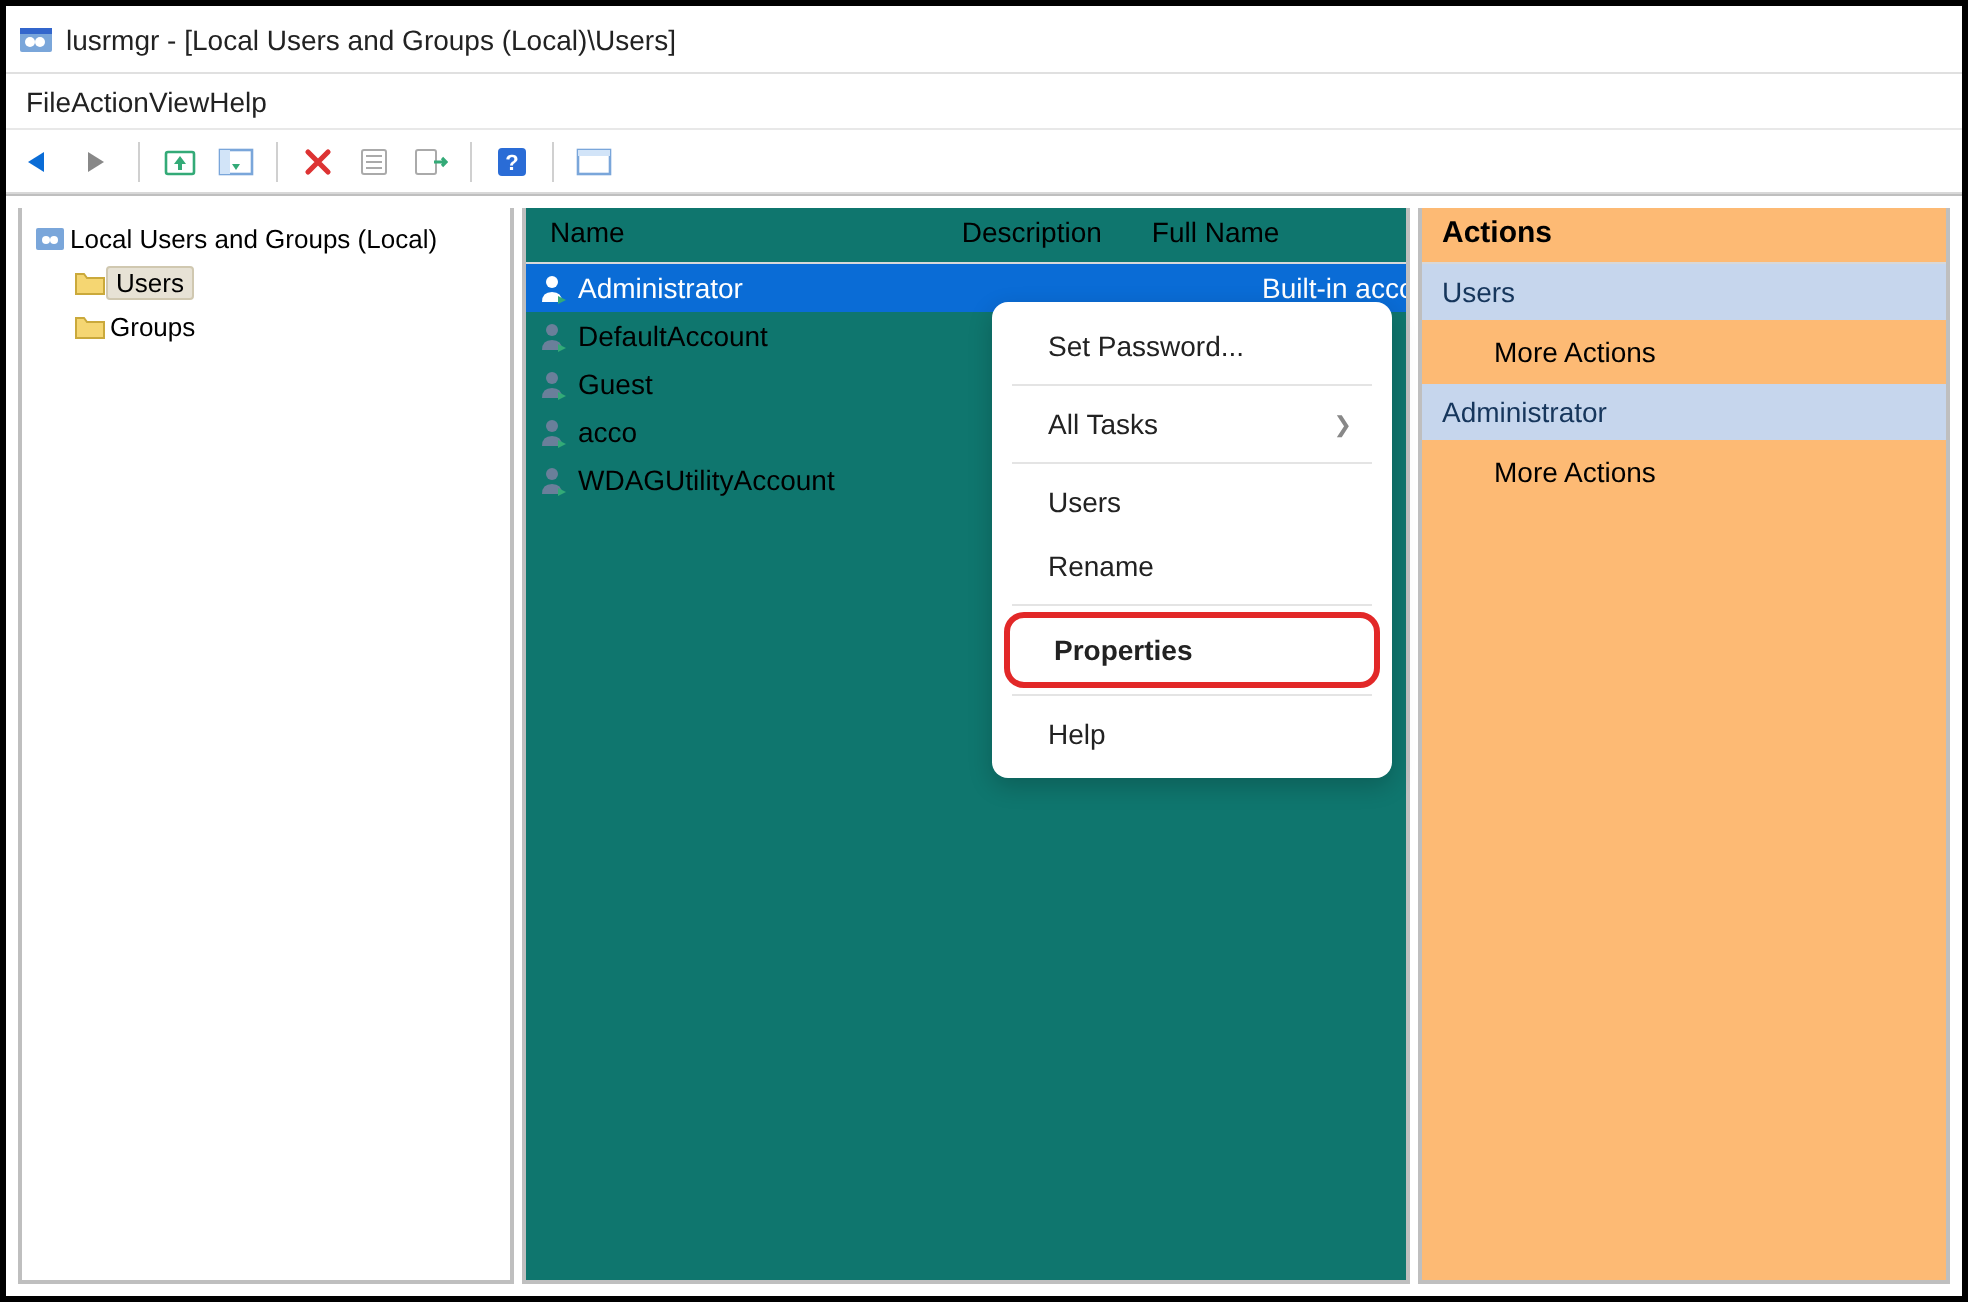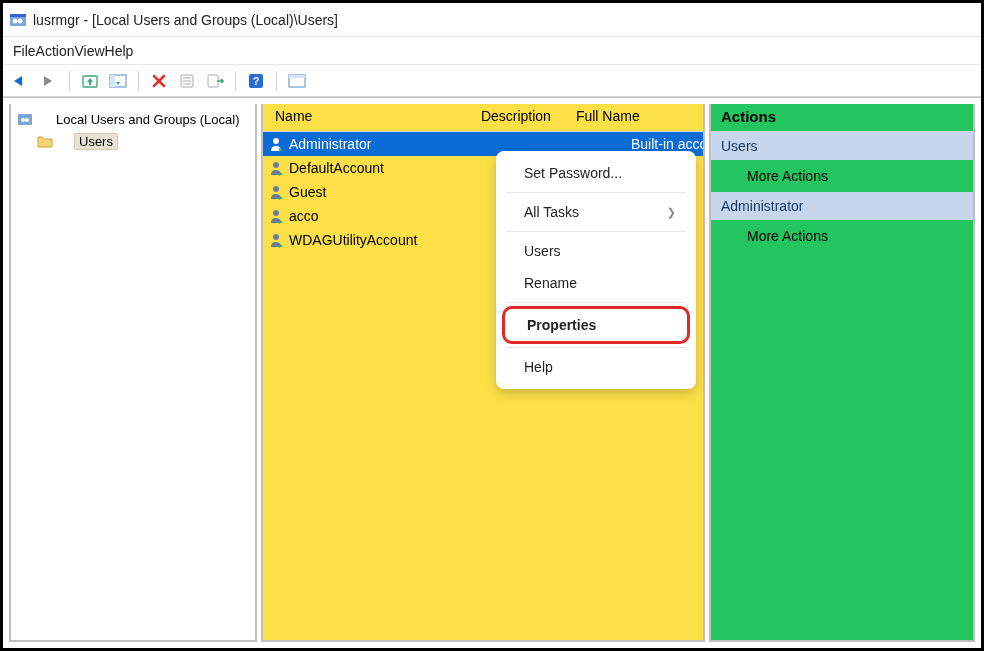--- a/index.html
+++ b/index.html
@@ -80,39 +80,39 @@
     background: #fff;
   }
   .tree {
     padding: 4px 6px;
     font-size: 13px;
   }
   .tree-row {
     display: flex;
     align-items: center;
     height: 22px;
-    gap: 21px;
+    gap: 0;
   }
   .tree-row.indent { padding-left: 20px; }
   .tree-row.selected .tree-label {
     background: #e7e2d5;
     border: 1px solid #d0c8b0;
     padding: 0 4px;
     border-radius: 2px;
   }
   .tree-label { padding: 1px 2px; }
   
   .center-pane {
     flex: 1;
     border: 2px solid #bfbfbf;
     border-top: none;
     margin: 6px 2px 6px 2px;
     overflow: hidden;
     position: relative;
-    background: #fde047;
+    background: #0f766e;
   }
   .list-header {
     display: flex;
     height: 28px;
     border-bottom: 1px solid #d8d8d8;
     font-size: 14px;
   }
   .list-header .col {
     padding: 4px 12px;
     border-right: 1px solid transparent;
@@ -141,21 +141,21 @@
   }
   .list-row .cell-full { width: 148px; }
   .list-row .cell-desc { flex: 1; overflow: hidden; white-space: nowrap; }
   
   .right-pane {
     width: 266px;
     border: 2px solid #bfbfbf;
     border-top: none;
     margin: 6px 6px 6px 2px;
     overflow: auto;
-    background: #22c55e;
+    background: #fdba74;
   }
   .actions-header {
     height: 28px;
     font-weight: bold;
     font-size: 15px;
     padding: 4px 10px;
     border-bottom: 1px solid #d8d8d8;
   }
   .actions-group {
     background: #c6d6ed;
@@ -305,20 +305,28 @@
         </span>
         <span class="tree-label">Local Users and Groups (Local)</span>
       </div>
       <div class="tree-row indent selected">
         <span class="folder-icon">
           <svg viewBox="0 0 16 14">
               <path d="M1 3 h4 l1.5 2 H15 v8 H1 Z" fill="#f5d672" stroke="#caa93b"></path>
             </svg>
         </span>
         <span class="tree-label">Users</span>
+      </div>
+      <div class="tree-row indent">
+        <span class="folder-icon">
+          <svg viewBox="0 0 16 14">
+              <path d="M1 3 h4 l1.5 2 H15 v8 H1 Z" fill="#f5d672" stroke="#caa93b"></path>
+            </svg>
+        </span>
+        <span class="tree-label">Groups</span>
       </div>
     </div>
   </div>
 
   <div class="center-pane">
     <div class="list-header">
       <div class="col col-name">Name</div>
       <div class="col col-desc">Description</div>
       <div class="col col-full">Full Name</div>
     </div>

